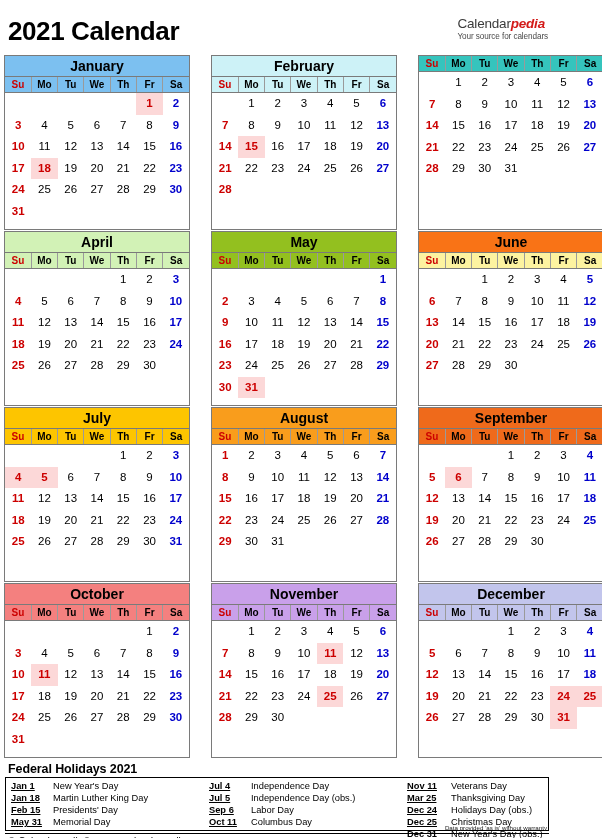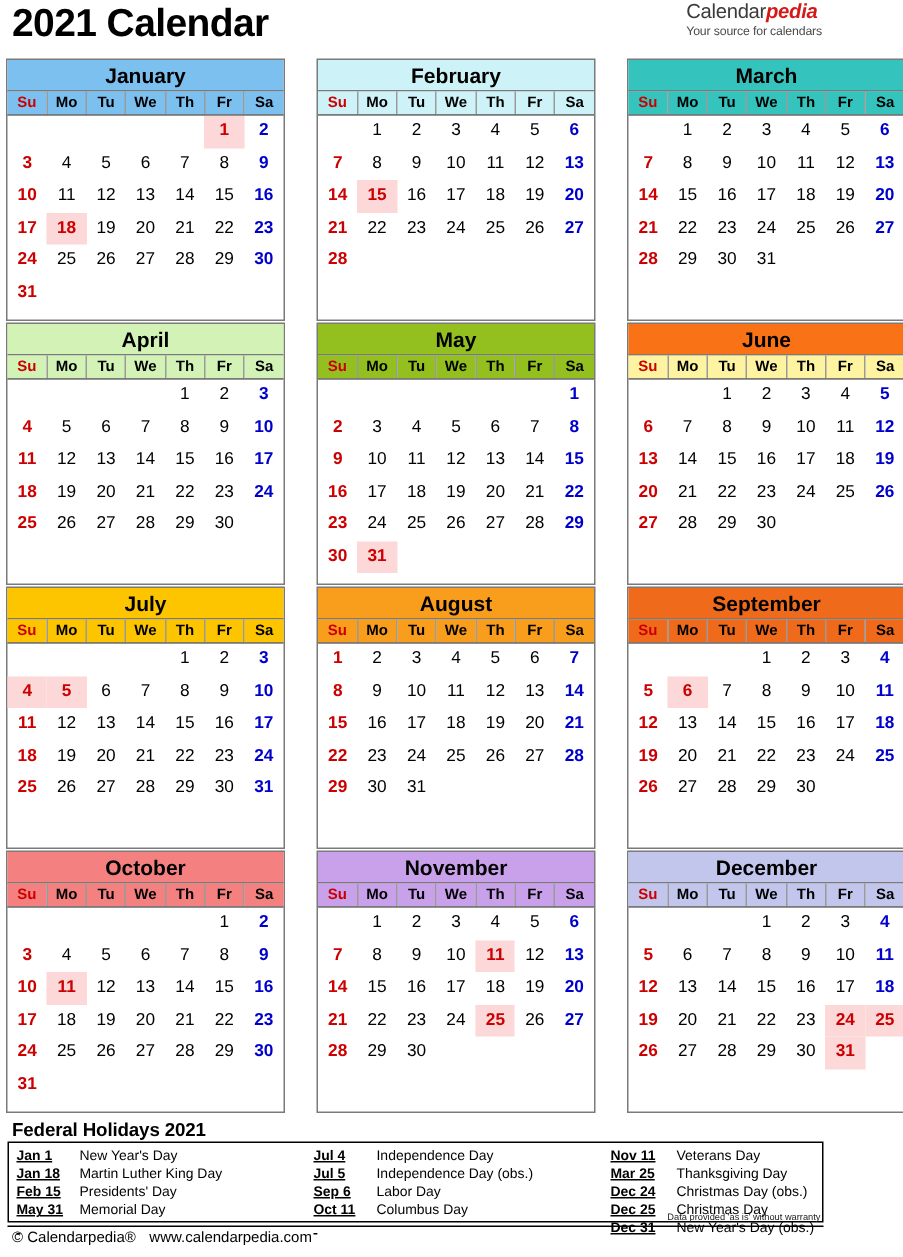--- a/index.html
+++ b/index.html
@@ -12,21 +12,21 @@
     height: 838px;
     font-family: "Liberation Sans", sans-serif;
     color: #000000;
     overflow: hidden;
   }
   .page {
     position: relative;
     width: 554px;
     height: 838px;
     box-sizing: border-box;
-    padding: 0 4px;
+    padding: 16px 4px;
   }
 
   
   .masthead {
     position: relative;
     height: 36px;
   }
   .cal-title {
     position: absolute;
     left: 4px;
@@ -315,21 +315,20 @@
               <td class="d-wk">&nbsp;</td>
               <td class="d-wk">&nbsp;</td>
               <td class="d-wk">&nbsp;</td>
               <td class="d-wk">&nbsp;</td>
               <td class="d-wk">&nbsp;</td>
             </tr>
           </tbody>
         </table>
       </div>
       <div class="month">
-        <div class="month-name" style="background: rgb(53, 196, 189);">March</div>
         <table class="mtable">
           <thead>
             <tr>
               <th class="h-sun" style="background: rgb(53, 196, 189);">Su</th>
               <th class="h-wk" style="background: rgb(53, 196, 189);">Mo</th>
               <th class="h-wk" style="background: rgb(53, 196, 189);">Tu</th>
               <th class="h-wk" style="background: rgb(53, 196, 189);">We</th>
               <th class="h-wk" style="background: rgb(53, 196, 189);">Th</th>
               <th class="h-wk" style="background: rgb(53, 196, 189);">Fr</th>
               <th class="h-sat" style="background: rgb(53, 196, 189);">Sa</th>
@@ -984,21 +983,21 @@
         <div class="hol-name">Martin Luther King Day</div>
         <div class="hol-date">Jul 5</div>
         <div class="hol-name">Independence Day (obs.)</div>
         <div class="hol-date">Mar 25</div>
         <div class="hol-name">Thanksgiving Day</div>
         <div class="hol-date">Feb 15</div>
         <div class="hol-name">Presidents' Day</div>
         <div class="hol-date">Sep 6</div>
         <div class="hol-name">Labor Day</div>
         <div class="hol-date">Dec 24</div>
-        <div class="hol-name">Christmas Day (obs.)</div>
+        <div class="hol-name">Holidays Day (obs.)</div>
         <div class="hol-date">May 31</div>
         <div class="hol-name">Memorial Day</div>
         <div class="hol-date">Oct 11</div>
         <div class="hol-name">Columbus Day</div>
         <div class="hol-date">Dec 25</div>
         <div class="hol-name">Christmas Day</div>
         <div class="hol-date">&nbsp;</div>
         <div class="hol-name">&nbsp;</div>
         <div class="hol-date">&nbsp;</div>
         <div class="hol-name">&nbsp;</div>

